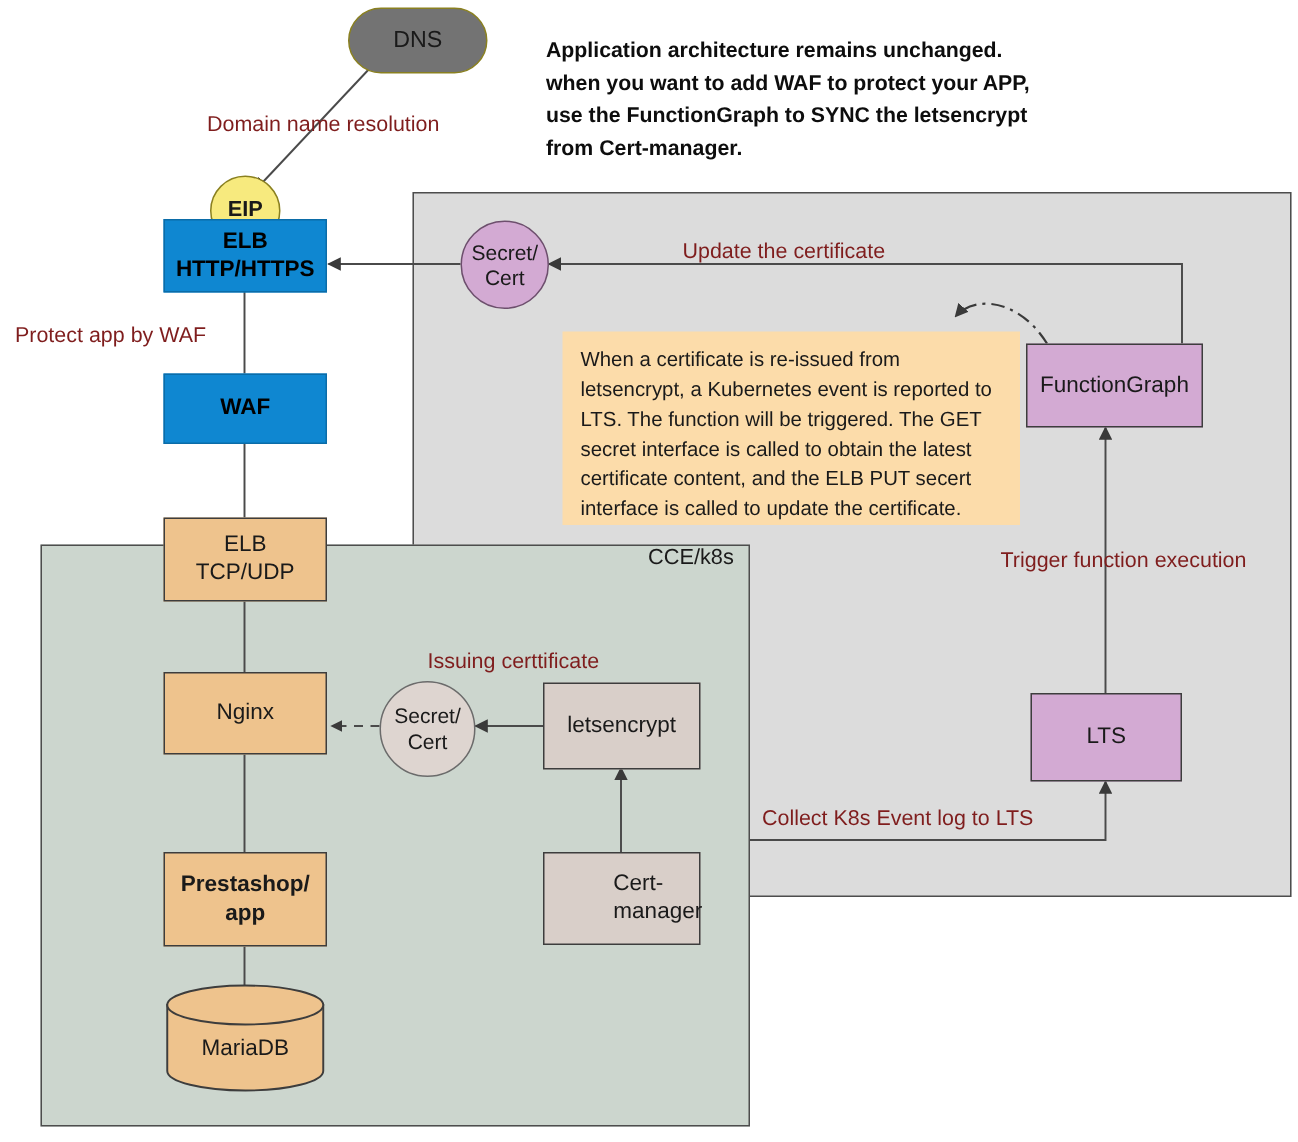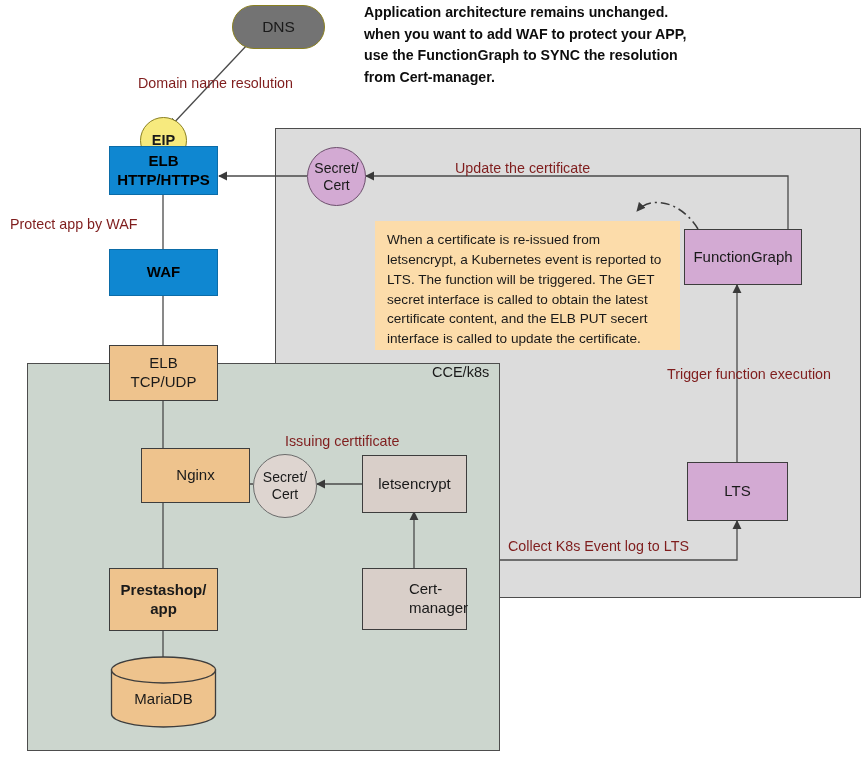--- a/index.html
+++ b/index.html
@@ -172,24 +172,24 @@
 
     <line x1="362" y1="484" x2="317" y2="484" stroke="#4a4a4a" stroke-width="1.3" marker-end="url(#arrow)"></line>
 
     <line x1="253" y1="484" x2="221" y2="484" stroke="#4a4a4a" stroke-width="1.3" stroke-dasharray="6,5" marker-end="url(#arrowsm)"></line>
 
     <line x1="414" y1="568" x2="414" y2="512" stroke="#4a4a4a" stroke-width="1.3" marker-end="url(#arrow)"></line>
 
     <path d="M 698 229 C 680 200 650 196 637 211" fill="none" stroke="#3a3a3a" stroke-width="1.5" stroke-dasharray="9,4,2,4" marker-end="url(#arrowsm)"></path>
   </svg>
 
-  <div class="abs headline" style="left:364px; top:2px; width:420px;">
+  <div class="abs headline" style="left:364px; top:24px; width:420px;">
     <div>Application architecture remains unchanged.</div>
     <div>when you want to add WAF to protect your APP,</div>
-    <div>use the FunctionGraph to SYNC the resolution</div>
+    <div>use the FunctionGraph to SYNC the letsencrypt</div>
     <div>from Cert-manager.</div>
   </div>
 
   <div class="abs pill" style="left:232px; top:5px; width:93px; height:44px;">
     <span>DNS</span>
   </div>
 
   <div class="abs circle circle-yellow" style="left:140px; top:117px; width:47px; height:47px;">
     <span>EIP</span>
   </div>
@@ -201,21 +201,21 @@
 
   <div class="abs node node-blue" style="left:109px; top:249px; width:109px; height:47px;">
     <span>WAF</span>
   </div>
 
   <div class="abs node node-orange" style="left:109px; top:345px; width:109px; height:56px; flex-direction:column;">
     <span>ELB</span>
     <span>TCP/UDP</span>
   </div>
 
-  <div class="abs node node-orange" style="left:109px; top:448px; width:109px; height:55px;margin-left:32px;">
+  <div class="abs node node-orange" style="left:109px; top:448px; width:109px; height:55px;">
     <span>Nginx</span>
   </div>
 
   <div class="abs node node-orange" style="left:109px; top:568px; width:109px; height:63px; flex-direction:column;font-weight:bold;">
     <span>Prestashop/</span>
     <span>app</span>
   </div>
 
   <div class="abs cylinder" style="left:110px; top:656px; width:107px; height:72px;">
     <svg class="cyl-svg" width="107" height="72" viewBox="0 0 107 72">

